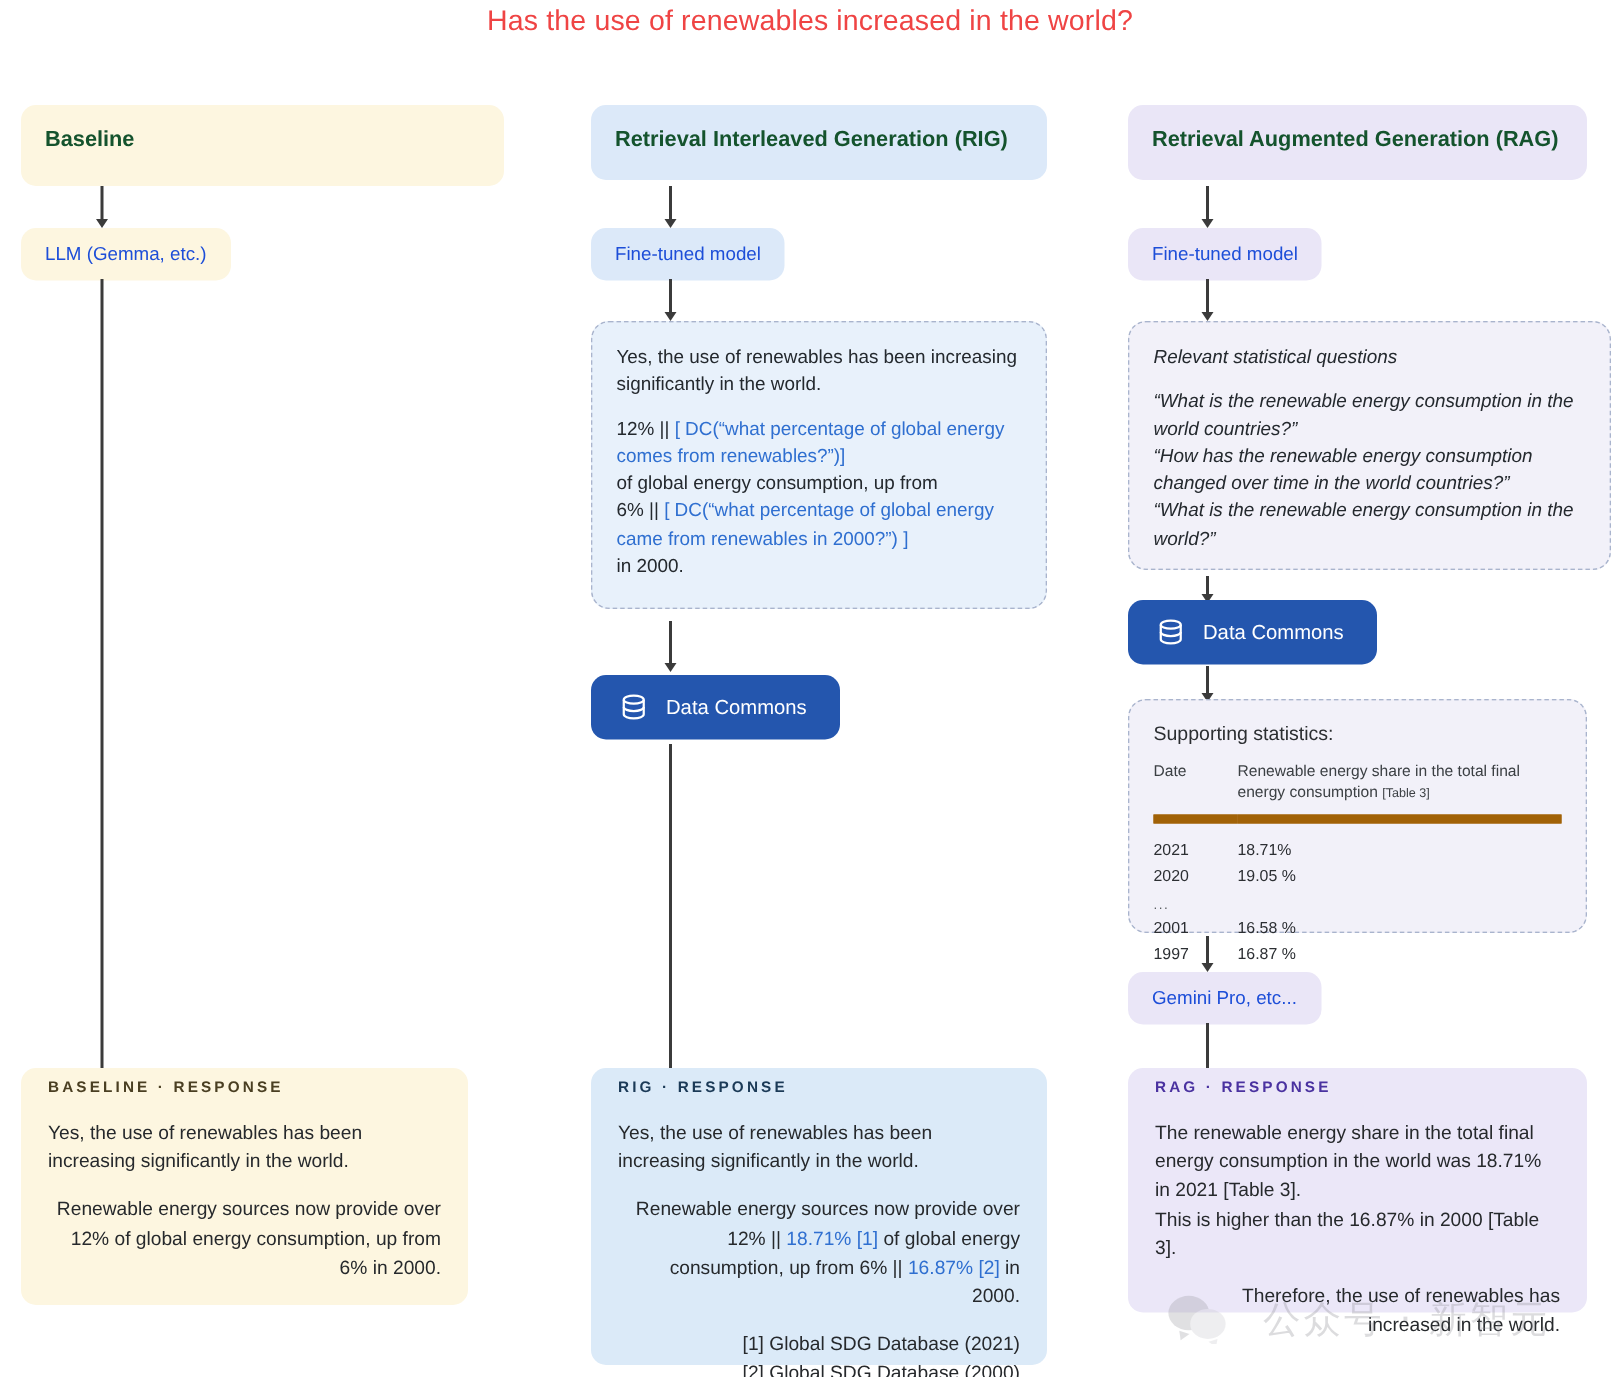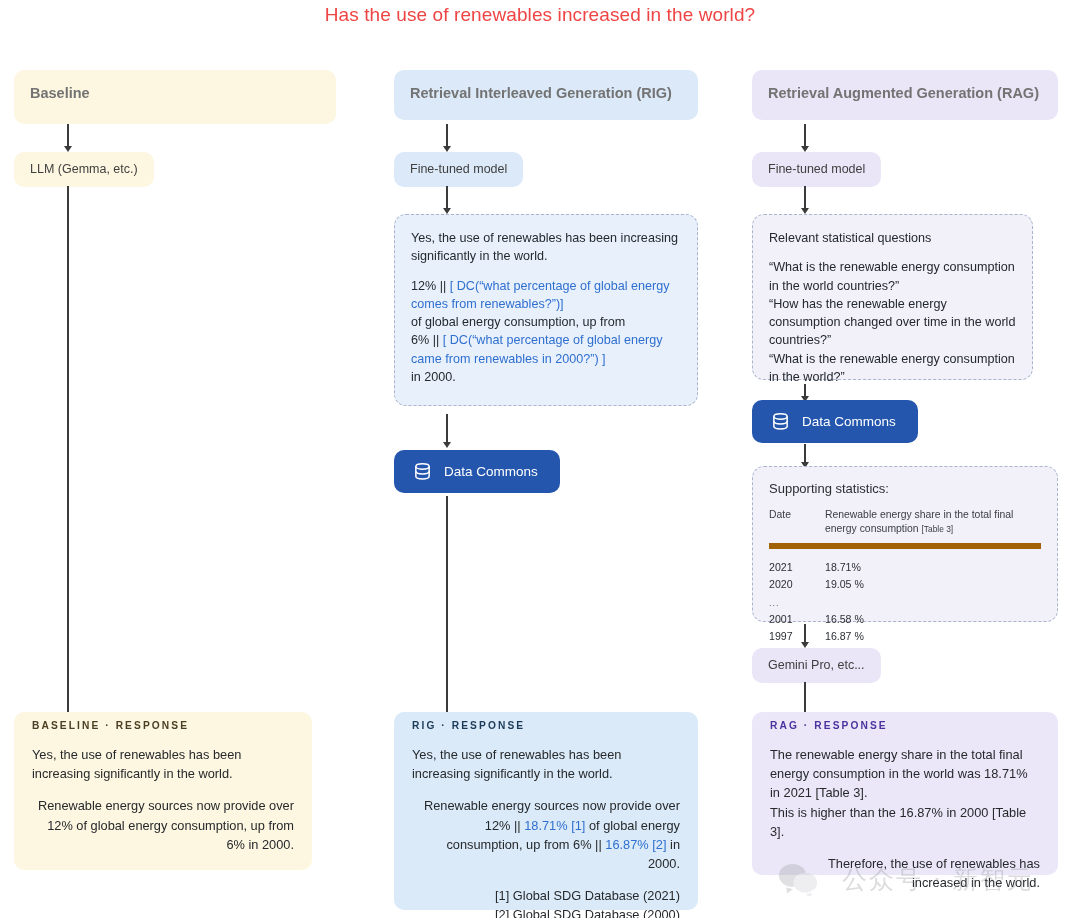--- a/index.html
+++ b/index.html
@@ -36,32 +36,32 @@
   .col-rig      { left: 394px; width: 304px; }
   .col-rag      { left: 752px; width: 306px; }
 
   
   .header-card {
     border-radius: 10px;
     padding: 14px 16px 16px 16px;
     font-size: 14.5px;
     font-weight: 700;
     line-height: 1.35;
-    color: #737373;
+    color: #14532d;
   }
   .header-baseline { background: #fdf6e0; min-height: 54px; }
   .header-rig      { background: #dce9f9; }
   .header-rag      { background: #eae6f7; }
 
   .pill {
     display: inline-block;
     border-radius: 10px;
     padding: 10px 16px;
     font-size: 12.5px;
-    color: #404040;
+    color: #1d4ed8;
     line-height: 1.2;
   }
   .pill-baseline { background: #fdf6e0; }
   .pill-rig      { background: #dce9f9; }
   .pill-rag      { background: #eae6f7; }
 
   .dashed-card {
     border: 1.4px dashed #a9b4cd;
     border-radius: 12px;
     padding: 14px 16px 16px 16px;
@@ -296,21 +296,21 @@
   <div class="pill pill-rag">
     <span>Fine-tuned model</span>
   </div>
 </div>
 
 <div class="arrow" style="left:799px; top:186px; height:28px;">
   <div class="stem"></div>
     <div class="head"></div>
 </div>
 
-<div class="dashed-card dashed-rag" style="position:absolute; left:752px; top:214px; width:281px; height:166px;">
+<div class="dashed-card dashed-rag" style="position:absolute; left:752px; top:214px; width:322px; height:166px;font-style:italic;">
   <div>Relevant statistical questions</div>
   <div class="q-block">
     <div class="q-line">“What is the renewable energy consumption in the world countries?”</div>
     <div class="q-line">“How has the renewable energy consumption changed over time in the world countries?”</div>
     <div class="q-line">“What is the renewable energy consumption in the world?”</div>
   </div>
 </div>
 
 <div class="arrow" style="left:799px; top:384px; height:18px;">
   <div class="stem"></div>

